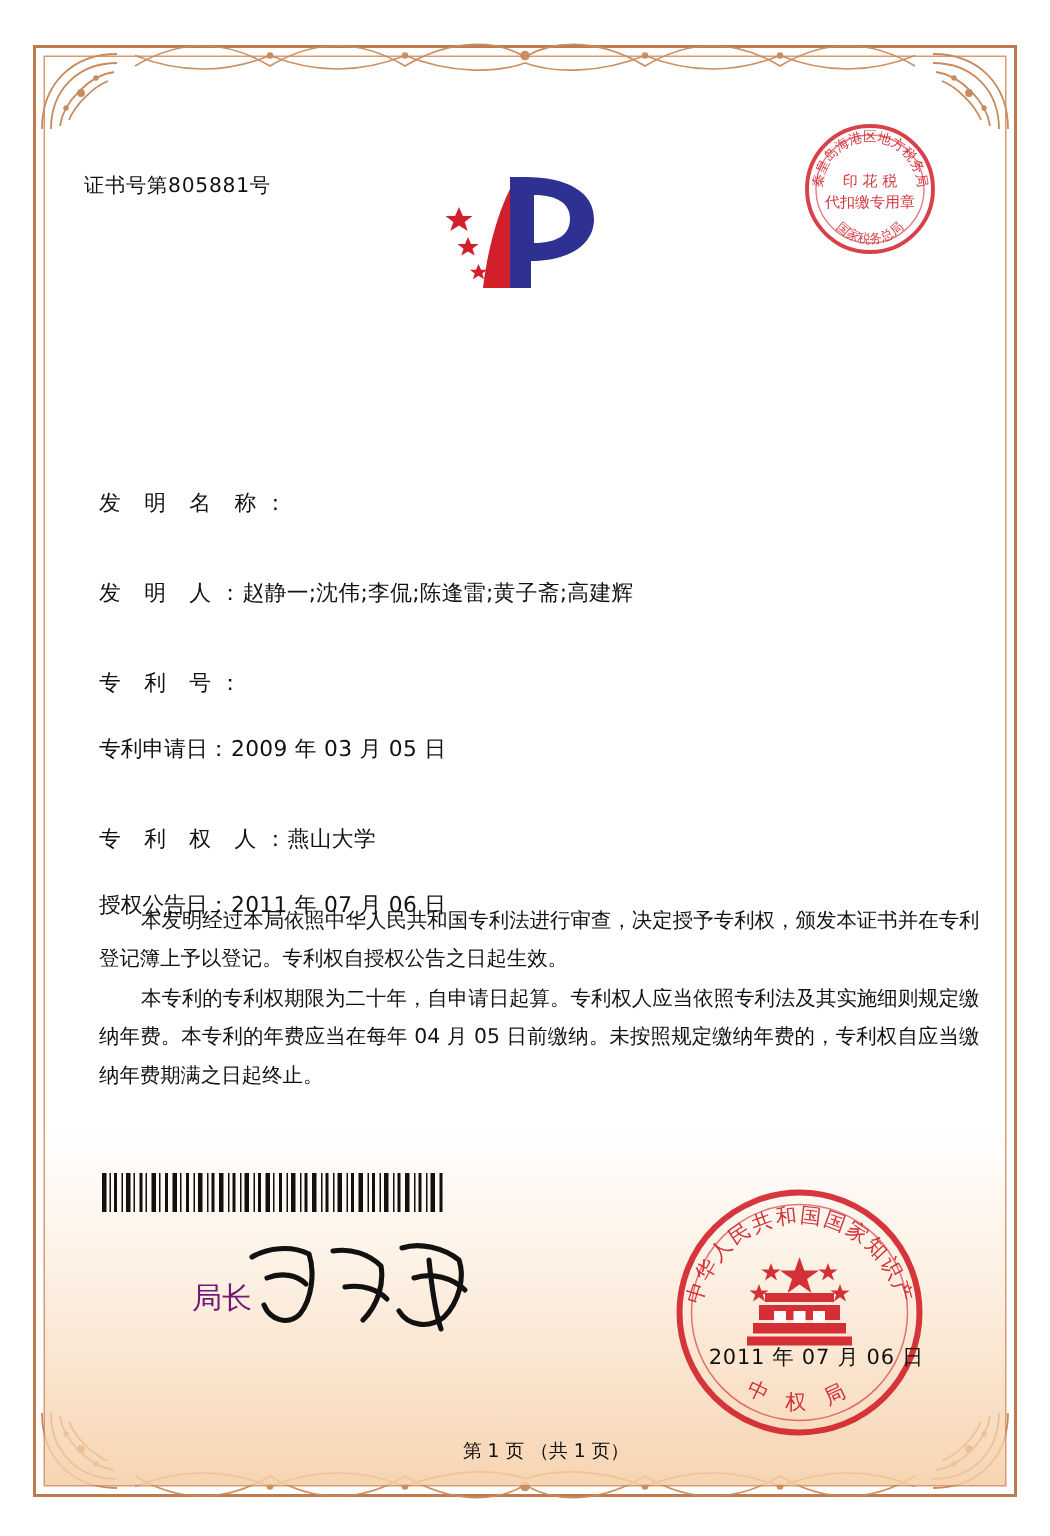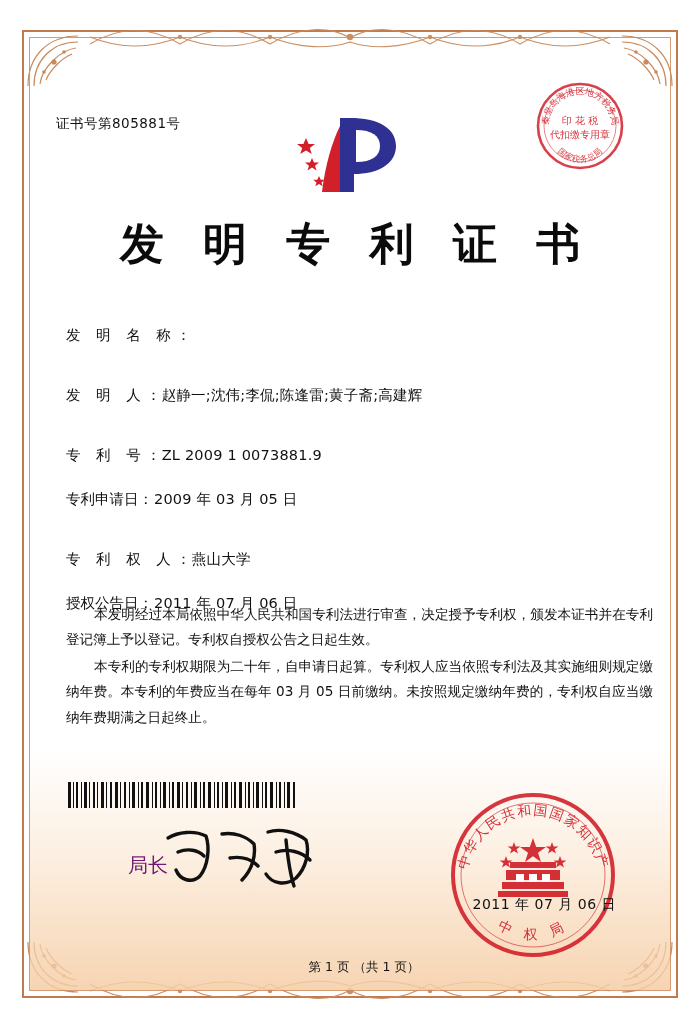--- a/index.html
+++ b/index.html
@@ -353,39 +353,37 @@
       </text>
       <text x="46" y="44" font-size="10" fill="#d1202a" opacity=".9" text-anchor="middle" font-family="DejaVu Sans, sans-serif">印 花 税</text>
       <text x="46" y="58" font-size="10" fill="#d1202a" opacity=".9" text-anchor="middle" font-family="DejaVu Sans, sans-serif">代扣缴专用章</text>
       <path id="seal-arc-bot" d="M 16 52 A 30 30 0 0 0 76 52" fill="none"></path>
       <text font-size="8.5" fill="#d1202a" opacity=".85" font-family="DejaVu Sans, sans-serif">
         <textPath href="#seal-arc-bot" startOffset="50%" text-anchor="middle">国家税务总局</textPath>
       </text>
     </svg>
   </div>
 
-  <div class="title">发 明 专 利 证 书</div>
 
   <div class="fields">
 
     <div class="field-row">
       <span class="field-label spaced">发 明 名 称</span>
       <span class="field-colon">：</span>
     </div>
 
     <div class="field-row">
       <span class="field-label spaced">发 明 人</span>
       <span class="field-colon">：</span>
       <span class="field-value">赵静一;沈伟;李侃;陈逢雷;黄子斋;高建辉</span>
     </div>
 
     <div class="field-row">
       <span class="field-label spaced">专 利 号</span>
       <span class="field-colon">：</span>
-      <span class="field-value">ZL 2009 1 0073881.9</span>
     </div>
 
     <div class="field-row">
       <span class="field-label">专利申请日</span>
       <span class="field-colon">：</span>
       <span class="field-value">2009 年 03 月 05 日</span>
     </div>
 
     <div class="field-row">
       <span class="field-label spaced">专 利 权 人</span>
@@ -396,21 +394,21 @@
     <div class="field-row">
       <span class="field-label">授权公告日</span>
       <span class="field-colon">：</span>
       <span class="field-value">2011 年 07 月 06 日</span>
     </div>
 
   </div>
 
   <div class="body-text">
     <p>本发明经过本局依照中华人民共和国专利法进行审查，决定授予专利权，颁发本证书并在专利登记簿上予以登记。专利权自授权公告之日起生效。</p>
-    <p>本专利的专利权期限为二十年，自申请日起算。专利权人应当依照专利法及其实施细则规定缴纳年费。本专利的年费应当在每年 03 月 05 日前缴纳。未按照规定缴纳年费的，专利权自应当缴纳年费期满之日起终止。</p>
+    <p>本专利的专利权期限为二十年，自申请日起算。专利权人应当依照专利法及其实施细则规定缴纳年费。本专利的年费应当在每年 04 月 05 日前缴纳。未按照规定缴纳年费的，专利权自应当缴纳年费期满之日起终止。</p>
   </div>
 
   <div class="barcode">
     <svg width="230" height="26" viewBox="0 0 230 26" xmlns="http://www.w3.org/2000/svg">
       <g fill="#111">
         <rect x="0" y="0" width="3" height="26"></rect>
         <rect x="5" y="0" width="1" height="26"></rect>
         <rect x="8" y="0" width="2" height="26"></rect>
         <rect x="13" y="0" width="1" height="26"></rect>
         <rect x="16" y="0" width="3" height="26"></rect>

